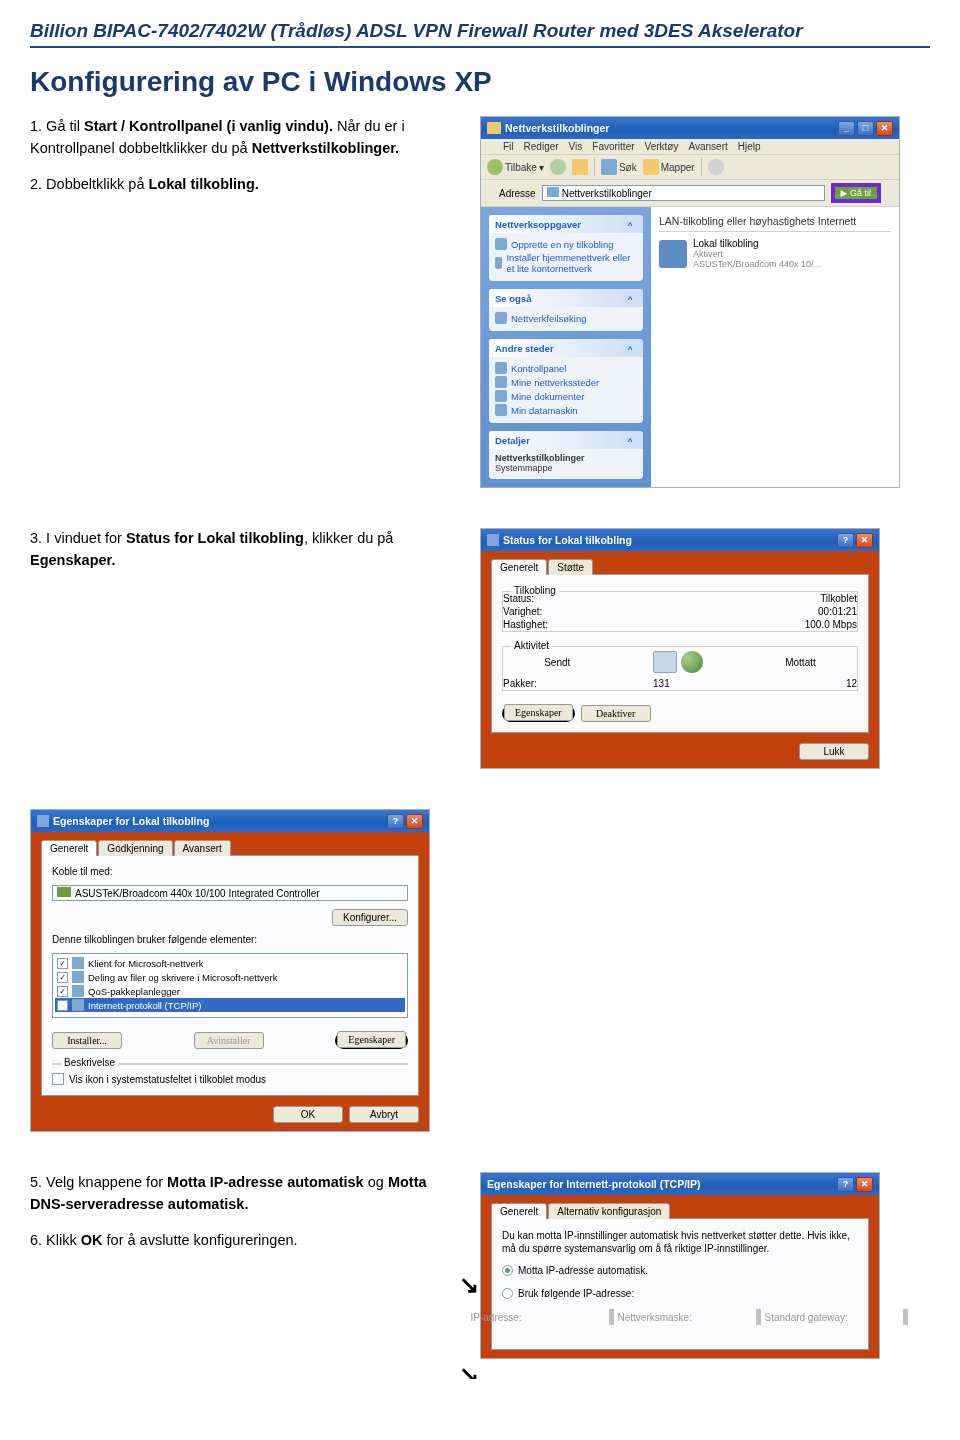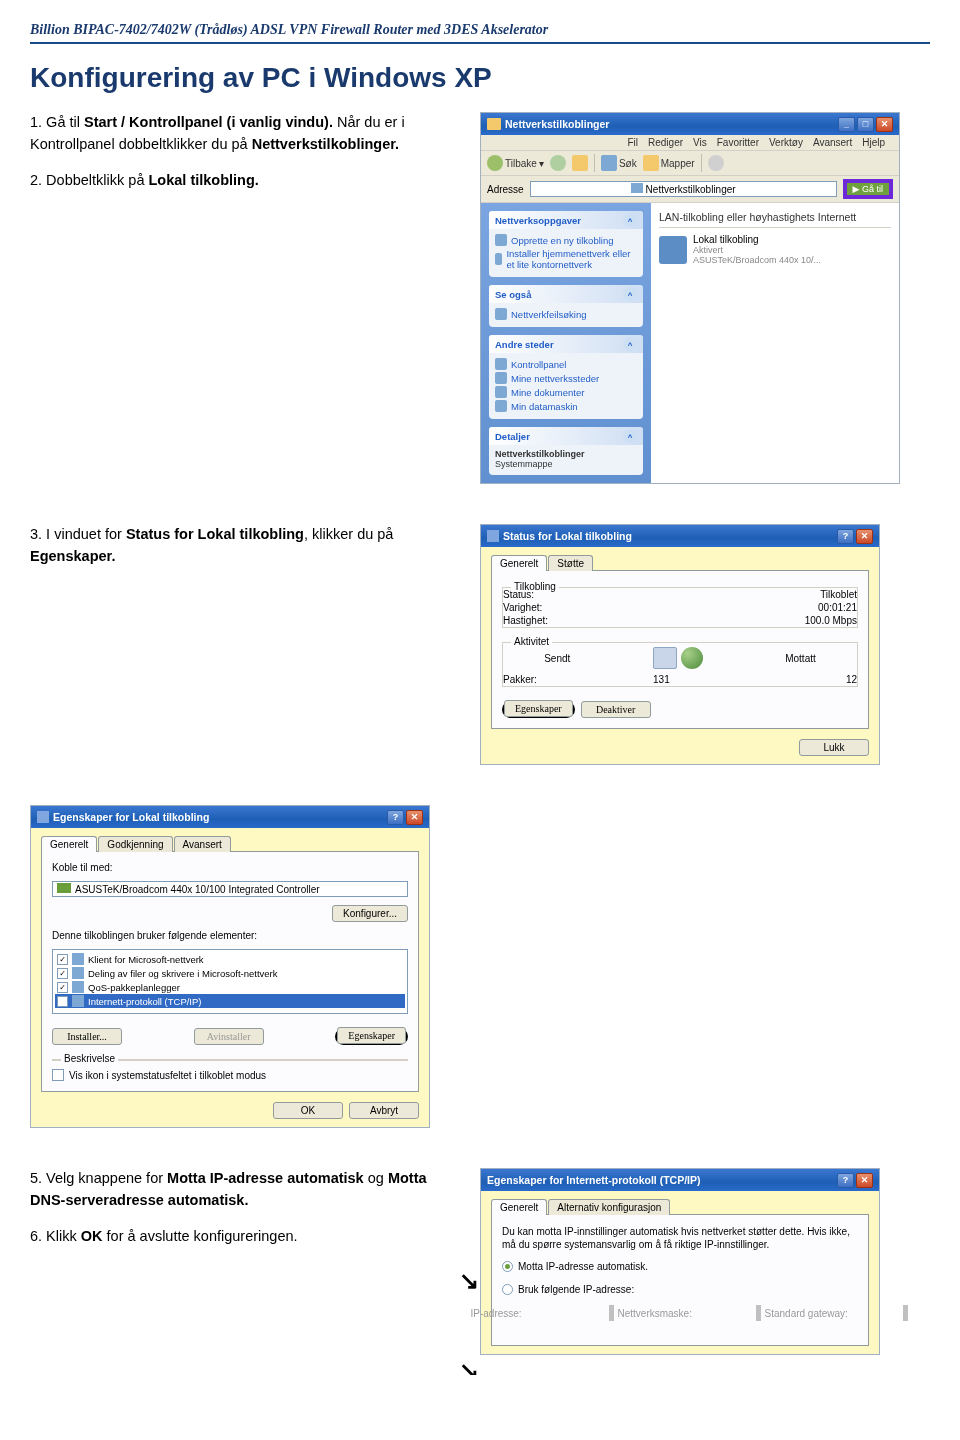--- a/index.html
+++ b/index.html
@@ -13,24 +13,23 @@
     .page {
       padding: 20px 30px;
     }
     .header {
       border-bottom: 2px solid #1a4b8c;
       padding-bottom: 4px;
       margin-bottom: 18px;
     }
     .header-text {
       color: #1a3a6e;
-      font-size: 14px;
+      font-size: 19px;
       font-weight: bold;
       font-style: italic;
-      font-family: Liberation Serif, serif;
     }
     .title {
       color: #1a3a6e;
       font-size: 28px;
       font-weight: bold;
       margin-bottom: 18px;
     }
     .content {
       display: flex;
       flex-direction: column;
@@ -69,42 +68,40 @@
     .ss-win-buttons span {
       width: 17px; height: 15px; border-radius: 2px;
       display: inline-flex; align-items: center; justify-content: center;
       font-size: 9px; font-weight: bold; color: #fff;
     }
     .btn-min, .btn-max { background: linear-gradient(180deg,#7fa6de,#3d6fc3); border:1px solid #2a5ba8;}
     .btn-close { background: linear-gradient(180deg,#e8906b,#cb4a2a); border:1px solid #a03010;}
     .btn-help { background: linear-gradient(180deg,#7fa6de,#3d6fc3); border:1px solid #2a5ba8;}
     .ss-menubar {
       background: #ece9d8;
-      padding: 2px 14px;
+      padding: 2px 22px;
       display: flex;
       gap: 10px;
       color: #333;
       border-bottom: 1px solid #d4d0c8;
-      justify-content: flex-end;
     }
     .ss-toolbar {
       background: #ece9d8;
       padding: 3px 6px;
       display: flex; align-items: center; gap: 6px;
       border-bottom: 1px solid #d4d0c8;
     }
     .tb-btn { display: flex; align-items: center; gap: 2px; color: #333; }
     .tb-icon { width:16px; height:16px; background:#9cbf6a; border-radius:50%; display:inline-block;}
     .tb-icon.folder { background:#f3c96b; border-radius:2px;}
     .tb-icon.search { background:#7da8d4; border-radius:2px;}
     .tb-sep { width:1px; height:18px; background:#c0beb5;}
     .ss-addressbar {
-      background:#ece9d8; padding:3px 6px; display:flex; align-items:center; gap:6px;
+      background:#ece9d8; padding:3px 18px; display:flex; align-items:center; gap:6px;
       border-bottom:1px solid #d4d0c8;
-      text-align:center;
     }
     .addr-input { flex:1; background:#fff; border:1px solid #7f9db9; padding:1px 4px; font-size:10px;}
     .addr-go { background:#6ea03e; color:#fff; padding:1px 6px; border:4px solid #6d28d9; font-size:9px;}
     .ss-body { display:flex; background:#fff; min-height:210px;}
     .ss-sidebar {
       width: 170px;
       background: linear-gradient(180deg,#7aa5e0 0%, #6090d0 100%);
       padding: 8px;
       display:flex; flex-direction:column; gap:8px;
     }
@@ -125,21 +122,21 @@
     }
     .main-header { color:#333; font-size:10.5px; border-bottom:1px solid #d4d0c8; padding-bottom:4px; margin-bottom:6px;}
     .main-item { display:flex; align-items:center; gap:6px; margin:3px 0; font-size:10px;}
     .main-icon { width:28px; height:28px; background:#5c8dc5; border-radius:3px; display:inline-block;}
     .main-item-text { color:#333;}
     .main-item-text .primary { color:#000;}
     .main-item-text .secondary { color:#888; font-size:9px;}
     
     
     .dialog { width: 400px; }
-    .dlg-body { background:#fef9c3; padding:8px 10px;}
+    .dlg-body { background:#c2410c; padding:8px 10px;}
     .dlg-tabs { display:flex; gap:1px; margin-bottom:-1px;}
     .dlg-tab {
       background:#ece9d8; border:1px solid #919b9c; border-bottom:none;
       padding:2px 8px; font-size:10px; border-radius:3px 3px 0 0;
     }
     .dlg-tab.active { background:#fcfcfe; position:relative; z-index:2;}
     .dlg-panel {
       background:#fcfcfe; border:1px solid #919b9c; padding:10px;
       display:flex; flex-direction:column; gap:8px;
     }

